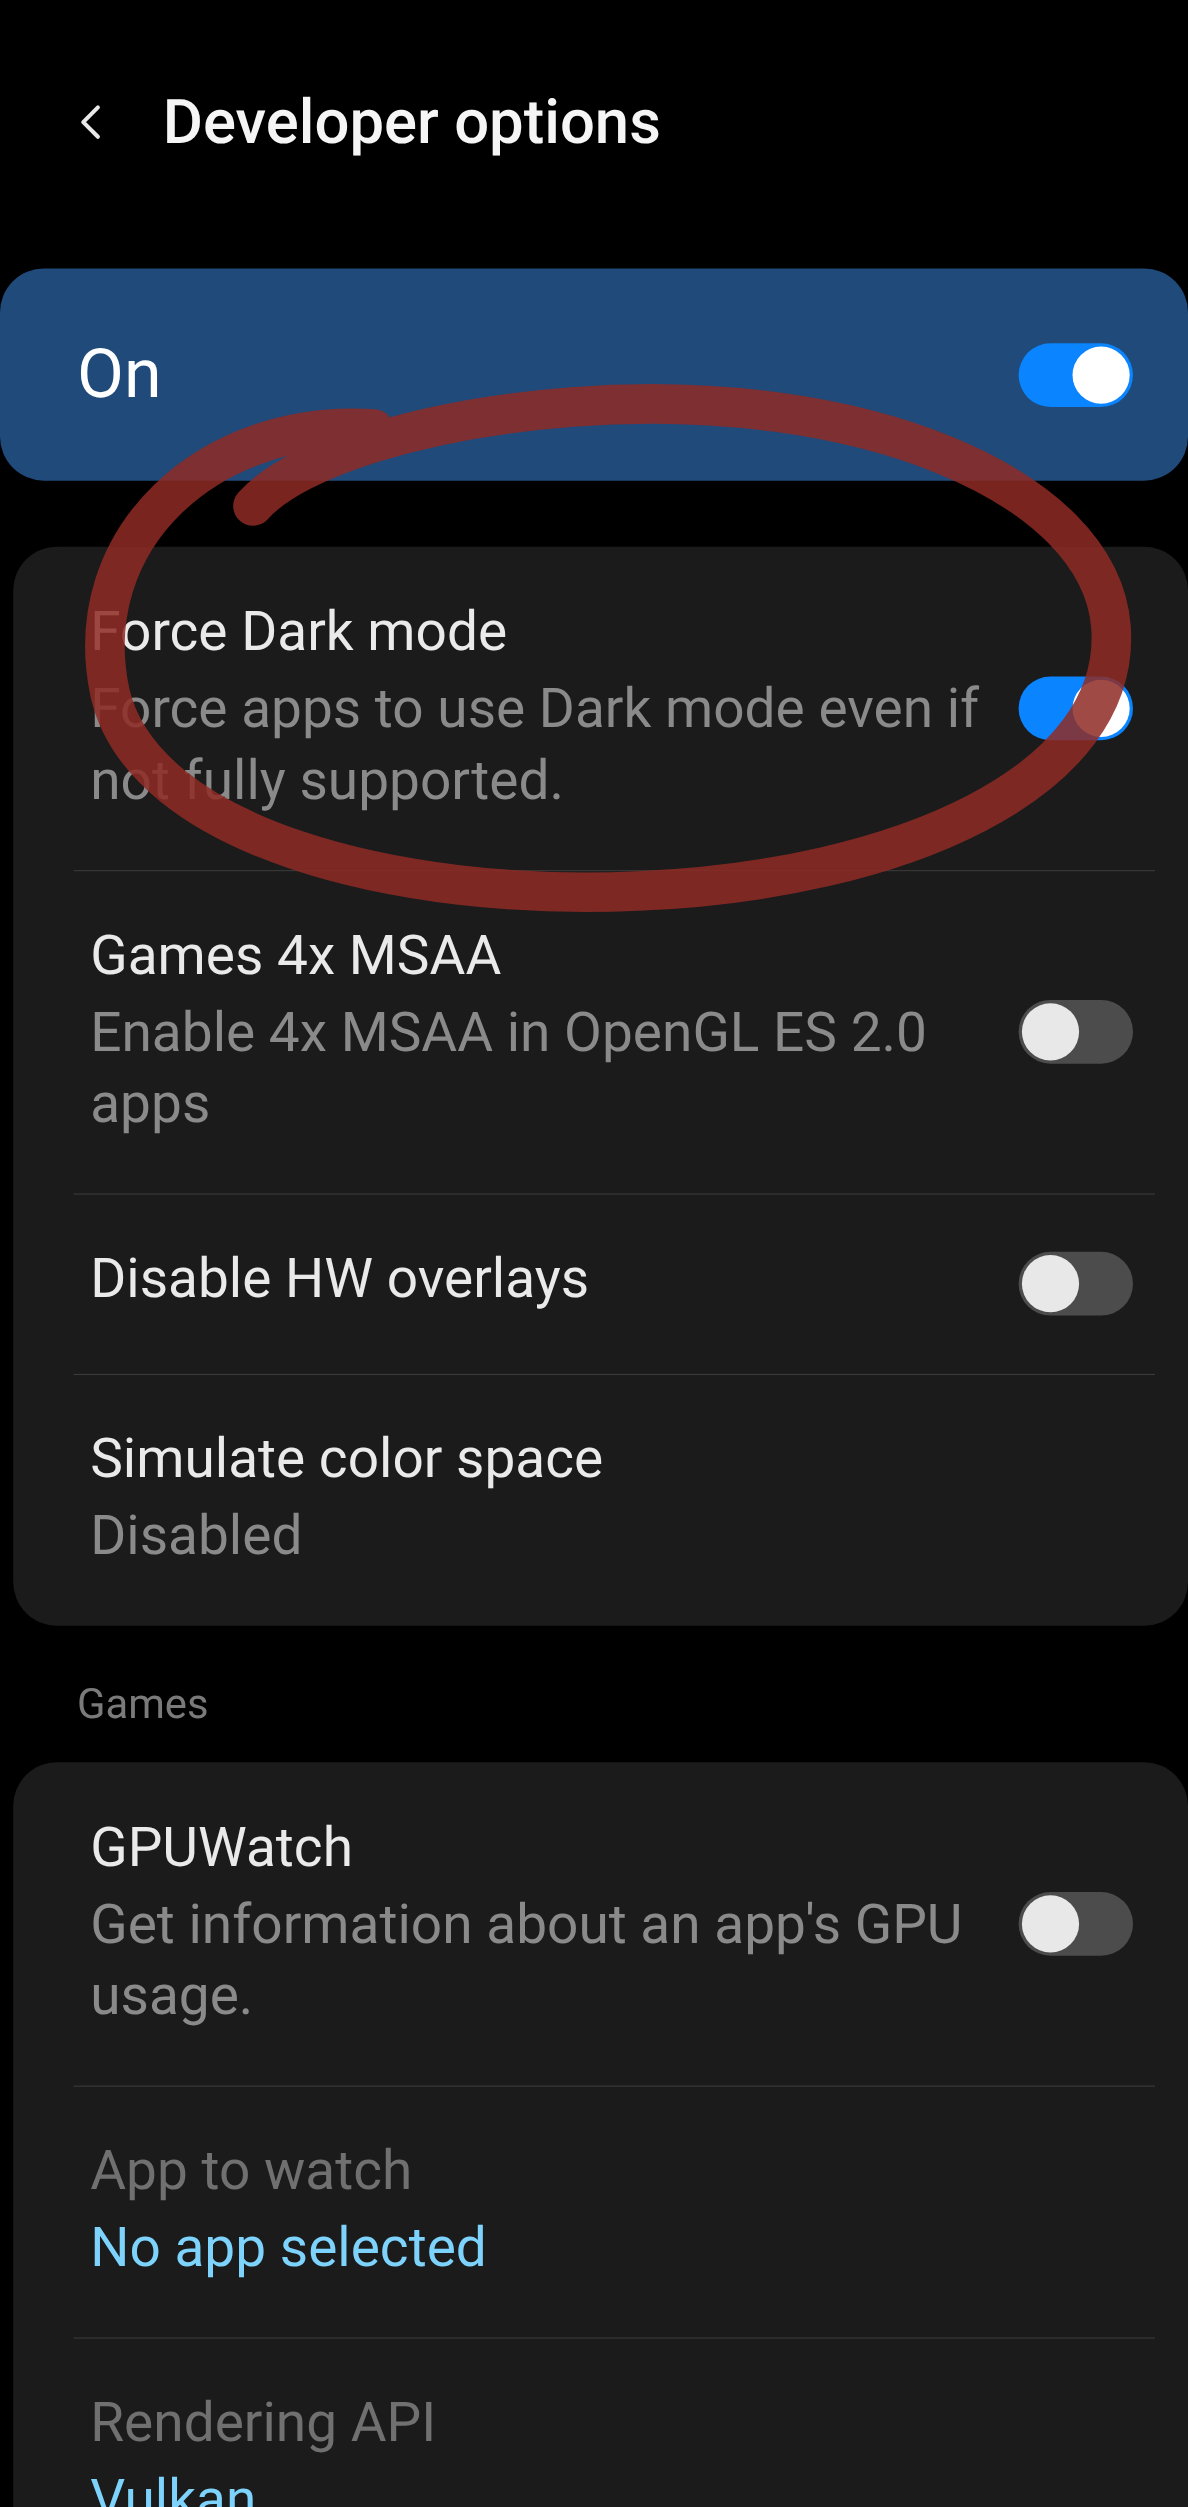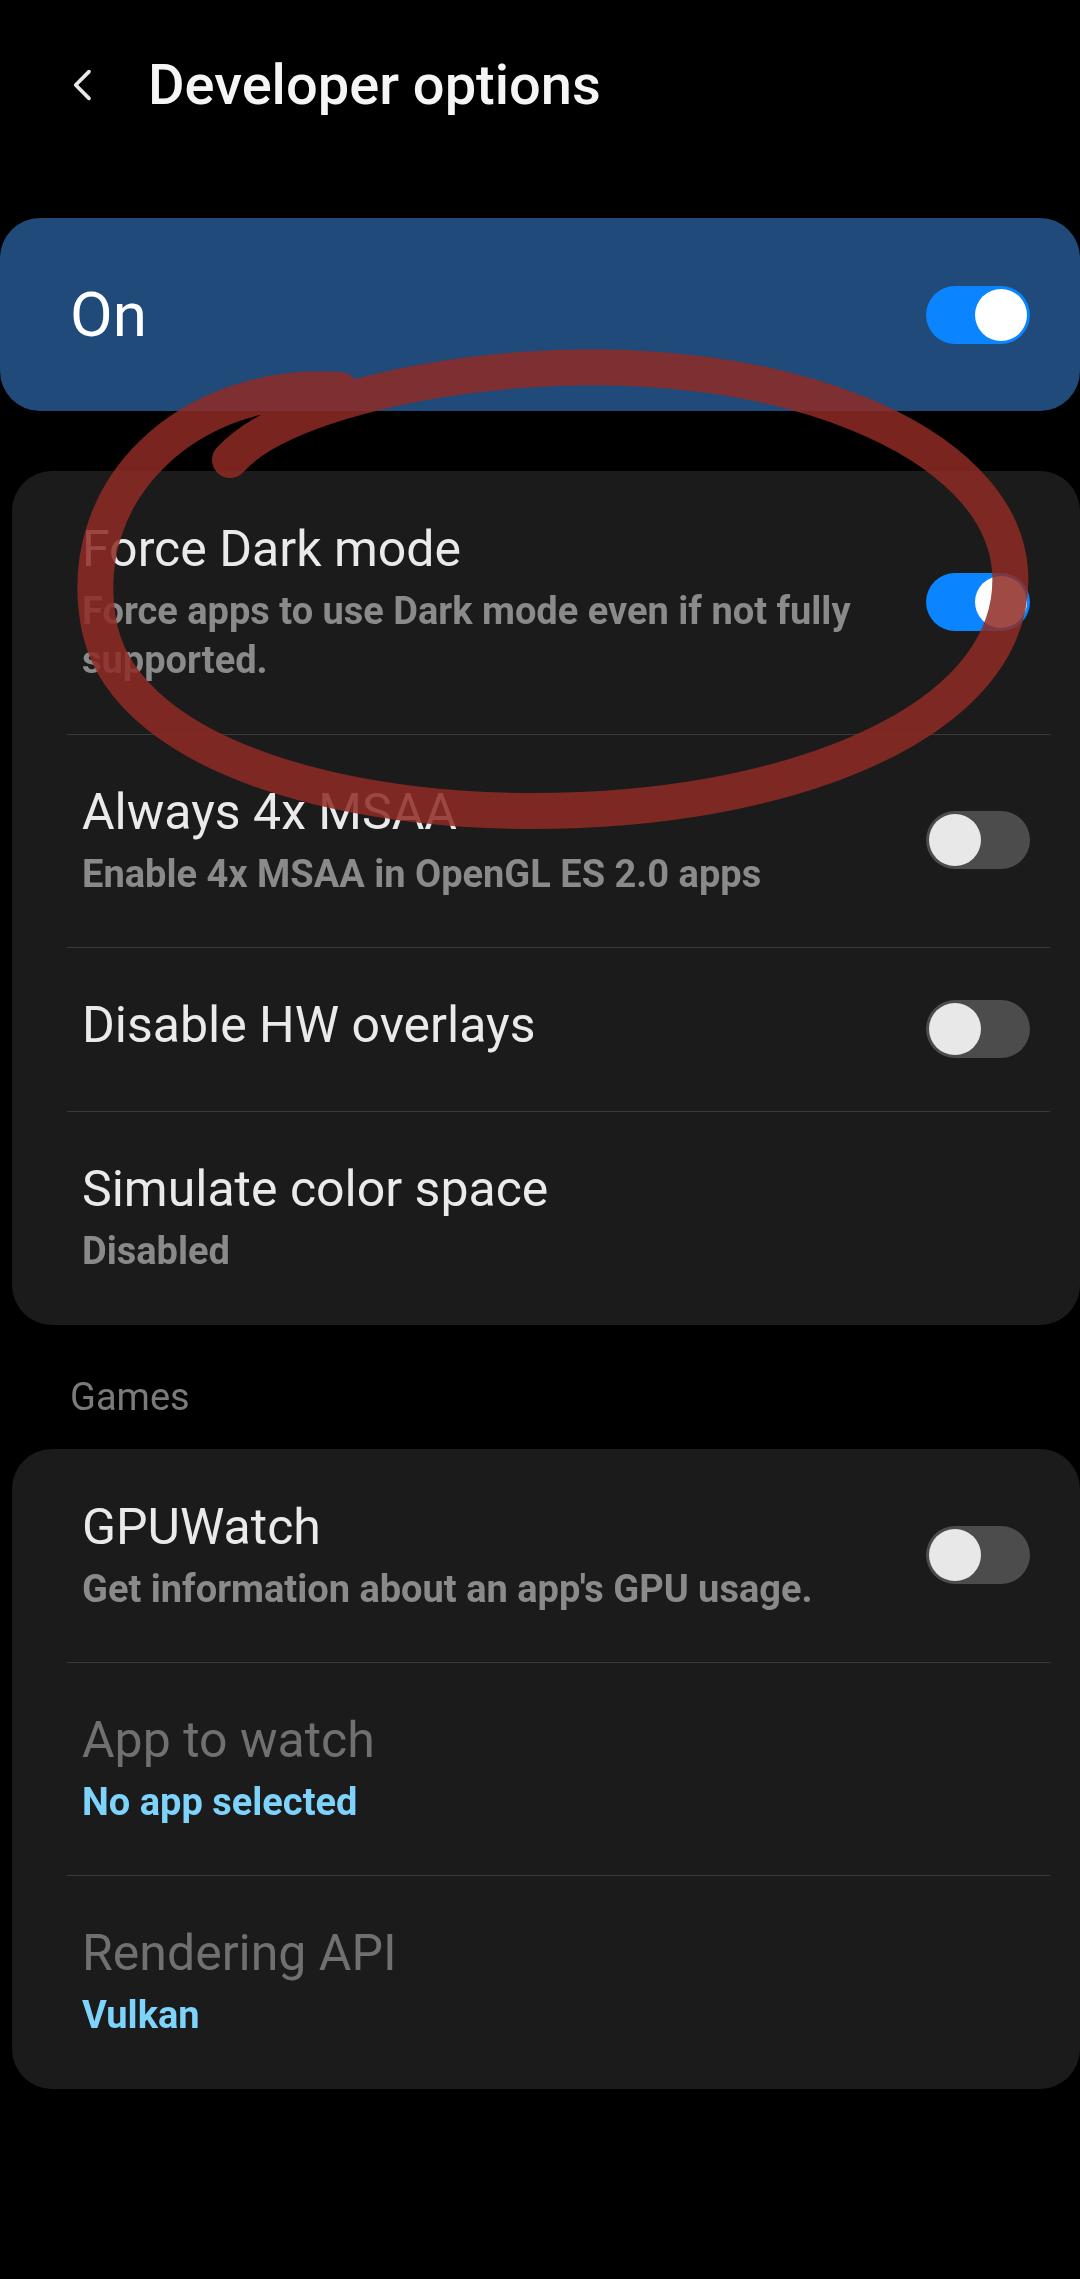--- a/index.html
+++ b/index.html
@@ -9,21 +9,21 @@
     background: #000;
     font-family: -apple-system, BlinkMacSystemFont, "Segoe UI", Roboto, sans-serif;
     color: #fff;
     overflow: hidden;
     position: relative;
   }
   .screen {
     width: 1080px;
     height: 1607px;
     position: relative;
-    padding-top: 22px;
+    padding-top: 48px;
   }
   .header {
     display: flex;
     align-items: center;
     padding: 30px 60px 60px 60px;
   }
   .back-arrow {
     width: 48px;
     height: 48px;
     margin-right: 40px;
@@ -75,24 +75,24 @@
   }
   .row-text { flex: 1; padding-right: 30px; }
   .row-title {
     font-size: 50px;
     color: #eaeaea;
     font-weight: 400;
     line-height: 1.2;
     margin-bottom: 8px;
   }
   .row-sub {
-    font-size: 38px;
+    font-size: 50px;
     color: #8a8a8a;
     line-height: 1.3;
-    font-weight: 700;
+    font-weight: 400;
   }
   .row.disabled .row-title { color: #707070; }
   .row.disabled .row-sub { color: #7dd3fc; }
   .section-label {
     padding: 50px 0 20px 70px;
     font-size: 38px;
     color: #7a7a7a;
     font-weight: 400;
   }
   
@@ -147,21 +147,21 @@
       <div class="row-text">
         <div class="row-title">Force Dark mode</div>
         <div class="row-sub">Force apps to use Dark mode even if not fully supported.</div>
       </div>
       <div class="toggle on">
           <div class="knob"></div>
         </div>
     </div>
     <div class="row">
       <div class="row-text">
-        <div class="row-title">Always 4x MSAA</div>
+        <div class="row-title">Games 4x MSAA</div>
         <div class="row-sub">Enable 4x MSAA in OpenGL ES 2.0 apps</div>
       </div>
       <div class="toggle off">
           <div class="knob"></div>
         </div>
     </div>
     <div class="row">
       <div class="row-text">
         <div class="row-title">Disable HW overlays</div>
       </div>

